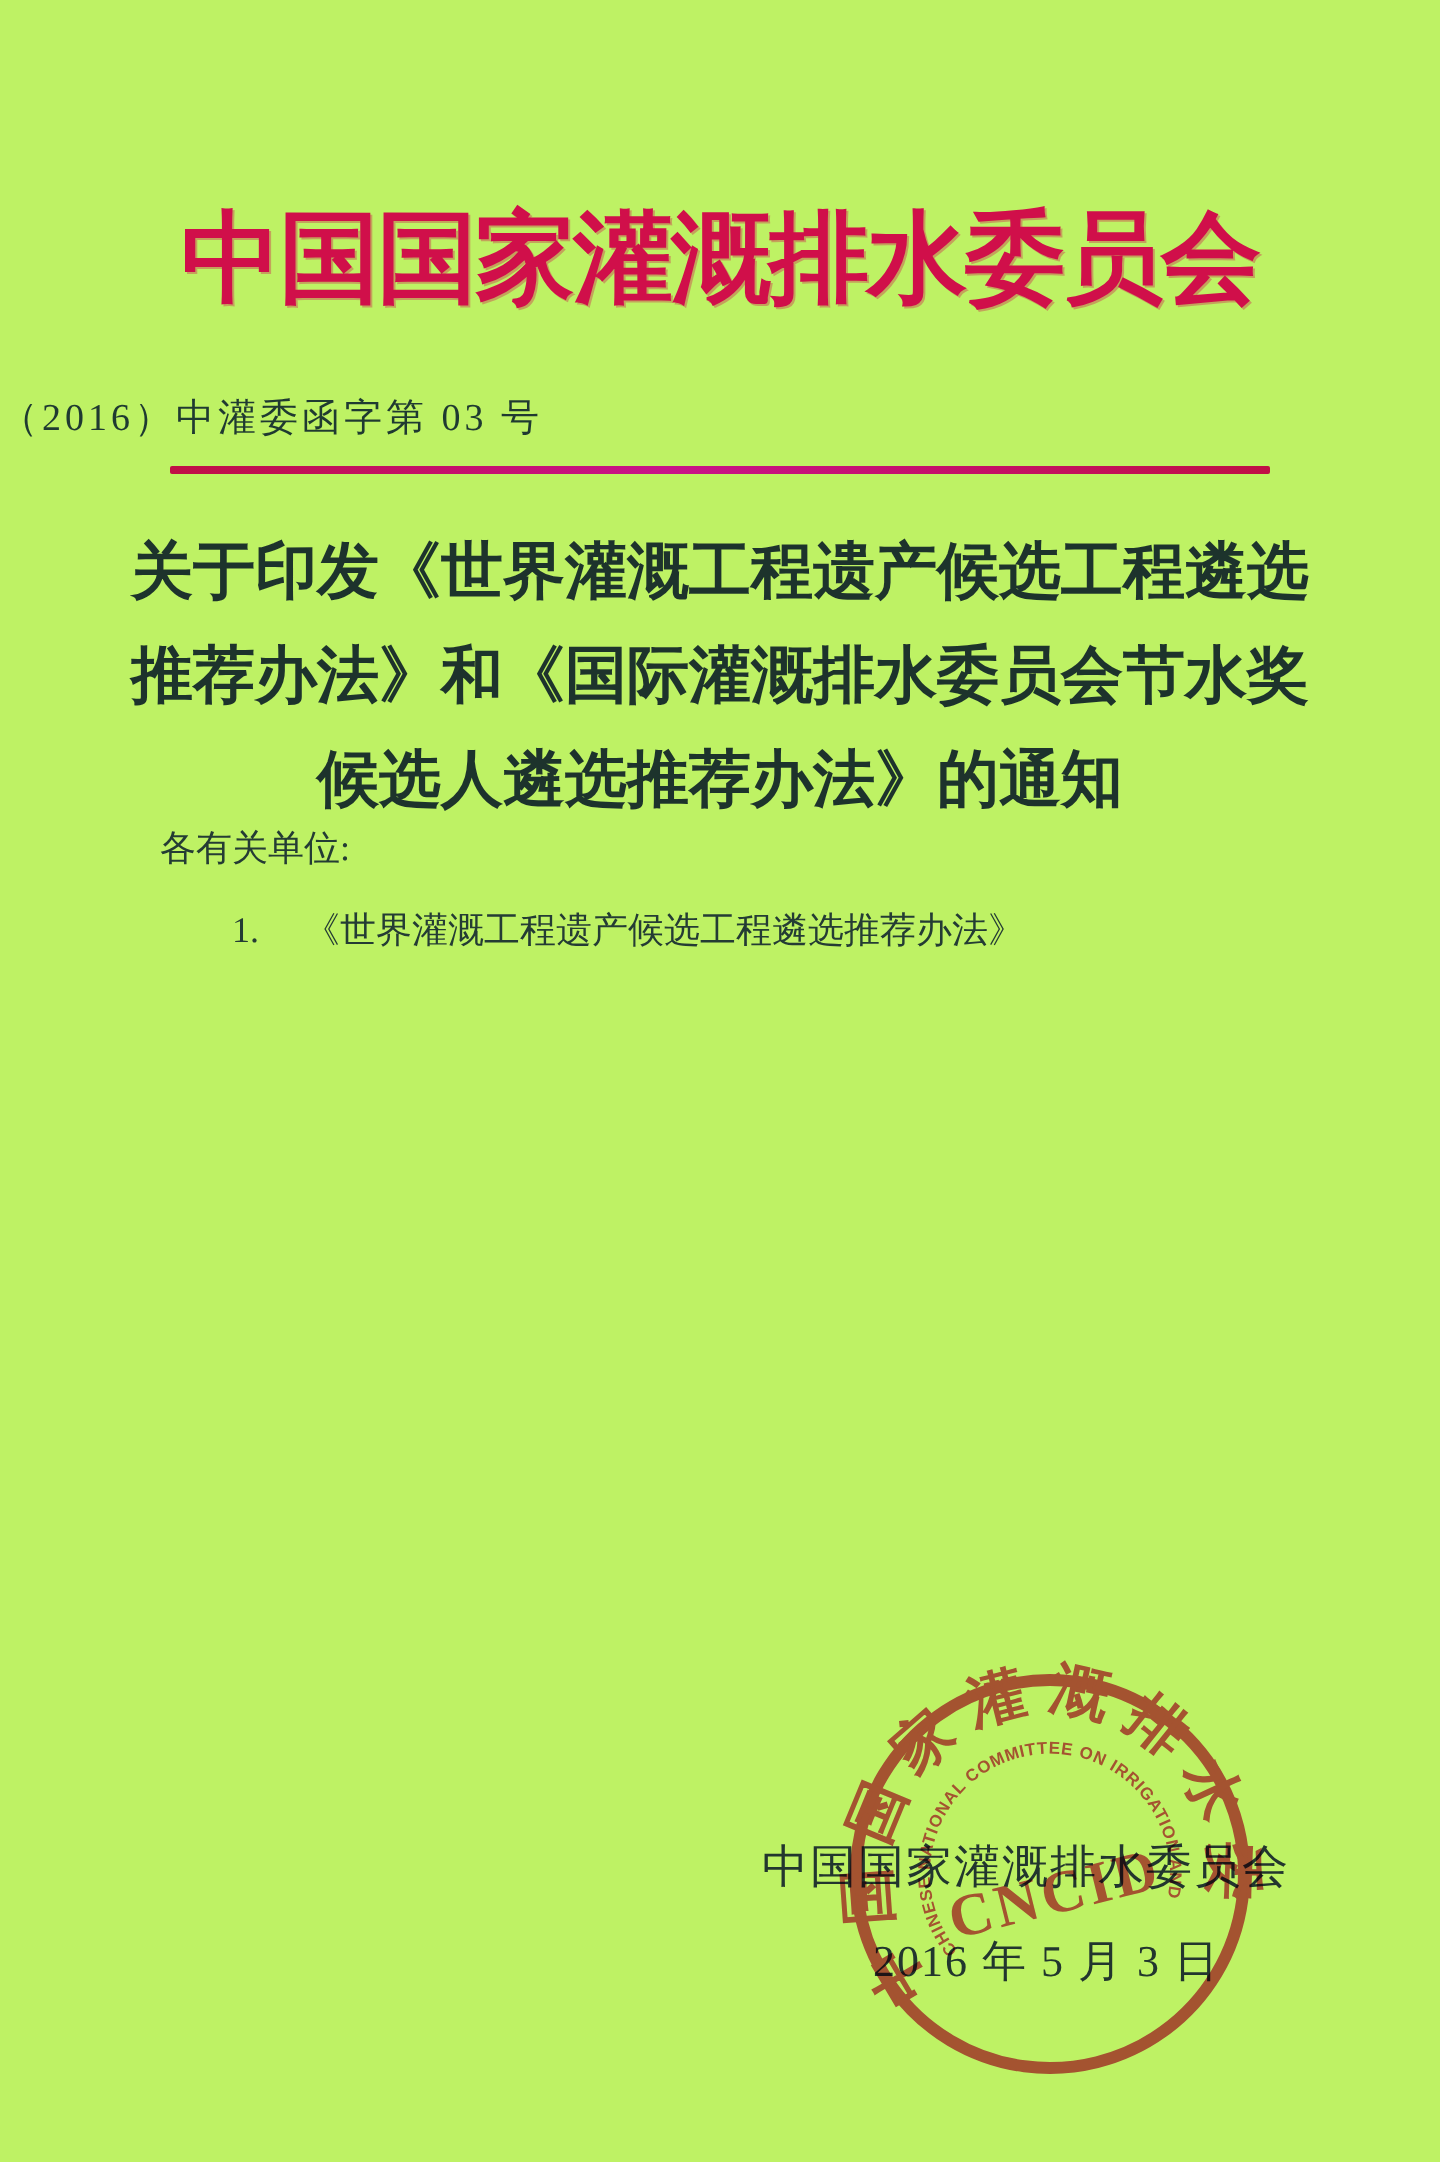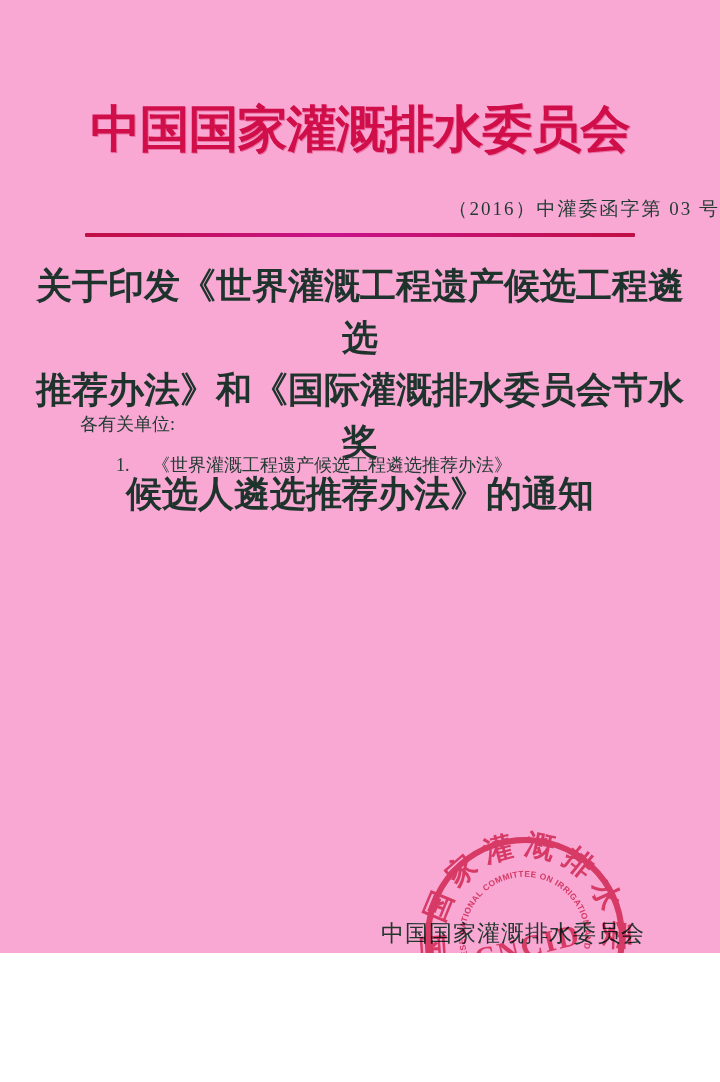--- a/index.html
+++ b/index.html
@@ -1,49 +1,49 @@
 <!DOCTYPE html>
 <html><head>
 <meta charset="utf-8">
 <style>
   html,body{margin:0;padding:0;}
   .page{
     position:relative;
-    width:720px;height:953px;
-    background:#f9a8d4;
+    width:720px;height:1081px;
+    background:#bef264;
     font-family:"Liberation Serif","DejaVu Serif",serif;
     color:#243c34;
     overflow:hidden;
   }
   .org-title{
     position:absolute;top:96px;left:0;right:0;
     text-align:center;
     font-size:50px;font-weight:bold;
     letter-spacing:-1px;
     color:#d00f4a;
     text-shadow:1px 1px 0 rgba(208,15,74,.35);
     white-space:nowrap;
   }
   .doc-number{
     position:absolute;top:196px;left:0;right:0;
-    text-align:right;
+    text-align:left;
     font-size:19px;
     color:#1f3a31;
     letter-spacing:2px;
   }
   .red-rule{
     position:absolute;top:233px;left:85px;width:550px;height:4px;
     background:linear-gradient(90deg,#c00f45,#c9128a 45%,#c00f45);
     border-radius:1px;
   }
   .subject{
     position:absolute;top:260px;left:30px;right:30px;
     margin:0;
     text-align:center;
-    font-size:36px;line-height:52px;
+    font-size:31px;line-height:52px;
     font-weight:bold;
     color:#1d332c;
   }
   .body-block{
     position:absolute;top:408px;left:80px;width:576px;
     font-size:18px;line-height:33px;
     text-align:justify;
   }
   .salutation{margin:0;}
   .para{margin:14px 0 0 0;text-indent:2em;}

